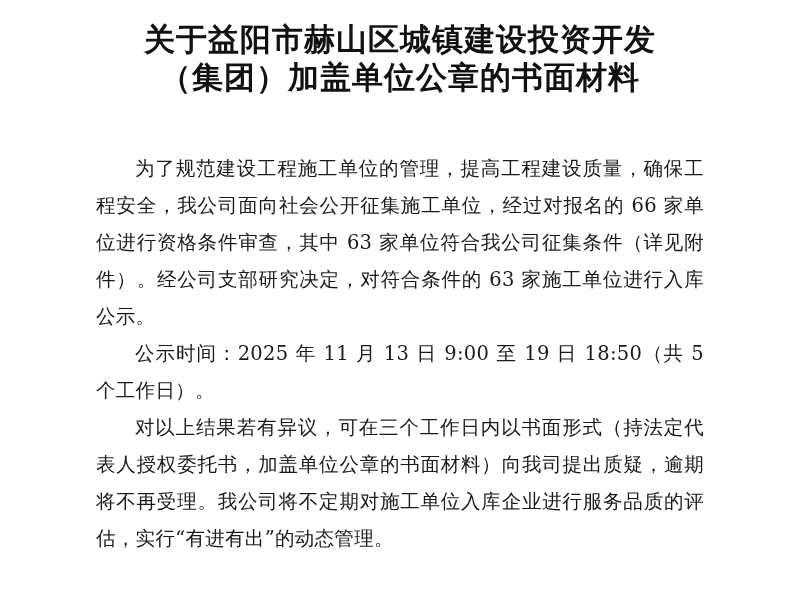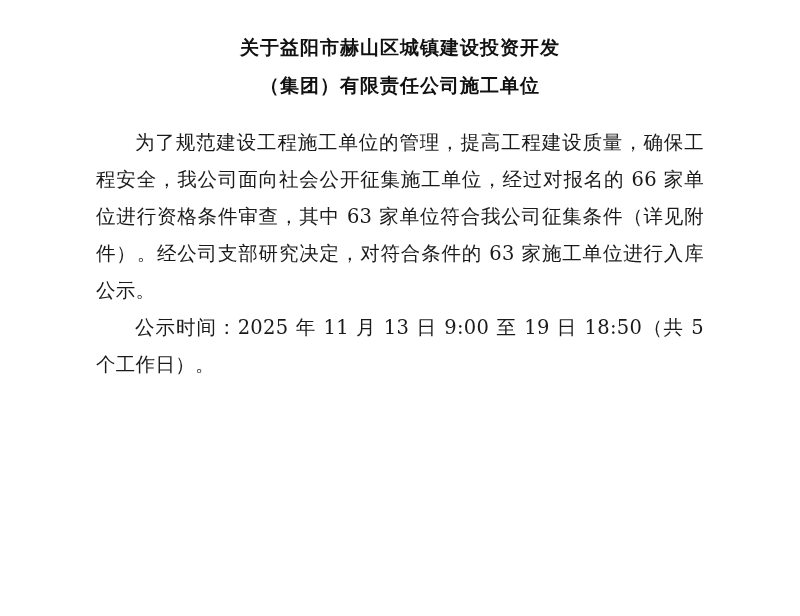--- a/index.html
+++ b/index.html
@@ -16,34 +16,34 @@
   }
   .page {
     width: 800px;
     height: 616px;
     box-sizing: border-box;
     padding: 14px 96px 0 96px;
     position: relative;
   }
   .doc-title {
     text-align: center;
-    font-size: 19px;
+    font-size: 31px;
     font-weight: bold;
     line-height: 38px;
     letter-spacing: 1px;
     color: #111111;
-    margin: 8px;
+    margin: 0;
     padding-top: 6px;
   }
   .doc-title .title-line {
     display: block;
     white-space: nowrap;
   }
   .body-text {
-    margin-top: 20px;
+    margin-top: 54px;
     font-size: 19.5px;
     line-height: 37px;
     color: #1a1a1a;
     text-align: justify;
     text-justify: inter-ideograph;
     letter-spacing: 0.3px;
   }
   .para {
     margin: 0;
     text-indent: 2em;
@@ -51,21 +51,22 @@
     text-justify: inter-ideograph;
   }
 </style>
 </head>
 <body>
 
 <div class="page">
 
   <div class="doc-title">
     <span class="title-line">关于益阳市赫山区城镇建设投资开发</span>
-    <span class="title-line">（集团）有限责任公司施工单位</span>
+    <span class="title-line">（集团）加盖单位公章的书面材料</span>
   </div>
 
   <div class="body-text">
     <p class="para">为了规范建设工程施工单位的管理，提高工程建设质量，确保工程安全，我公司面向社会公开征集施工单位，经过对报名的 66 家单位进行资格条件审查，其中 63 家单位符合我公司征集条件（详见附件）。经公司支部研究决定，对符合条件的 63 家施工单位进行入库公示。</p>
     <p class="para">公示时间：2025 年 11 月 13 日 9:00 至 19 日 18:50（共 5 个工作日）。</p>
+    <p class="para">对以上结果若有异议，可在三个工作日内以书面形式（持法定代表人授权委托书，加盖单位公章的书面材料）向我司提出质疑，逾期将不再受理。我公司将不定期对施工单位入库企业进行服务品质的评估，实行“有进有出”的动态管理。</p>
   </div>
 
 </div>
 
 </body></html>

